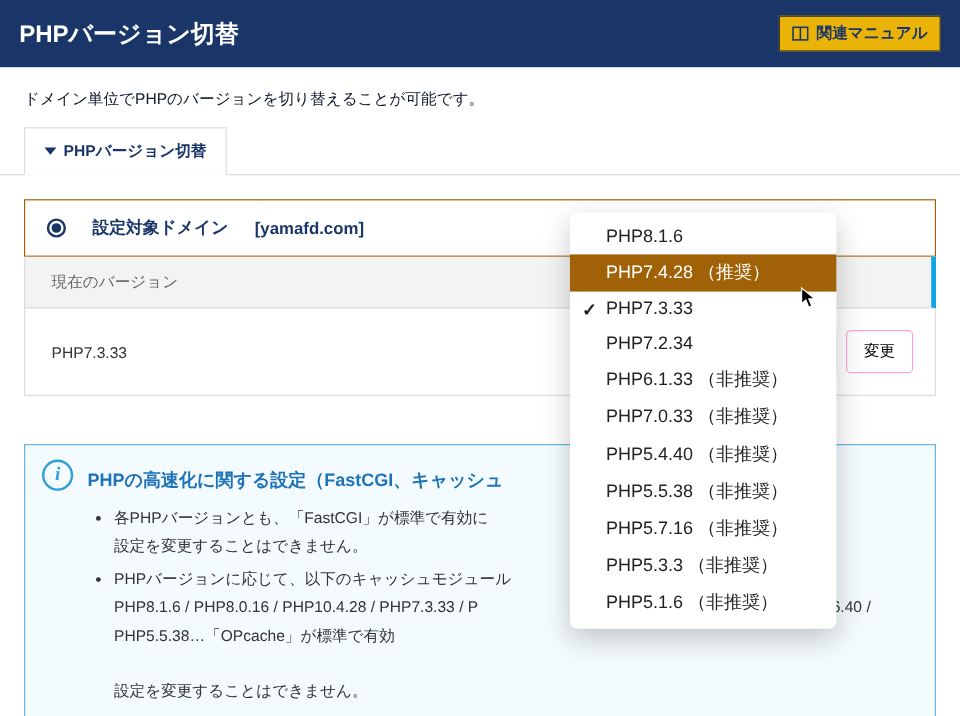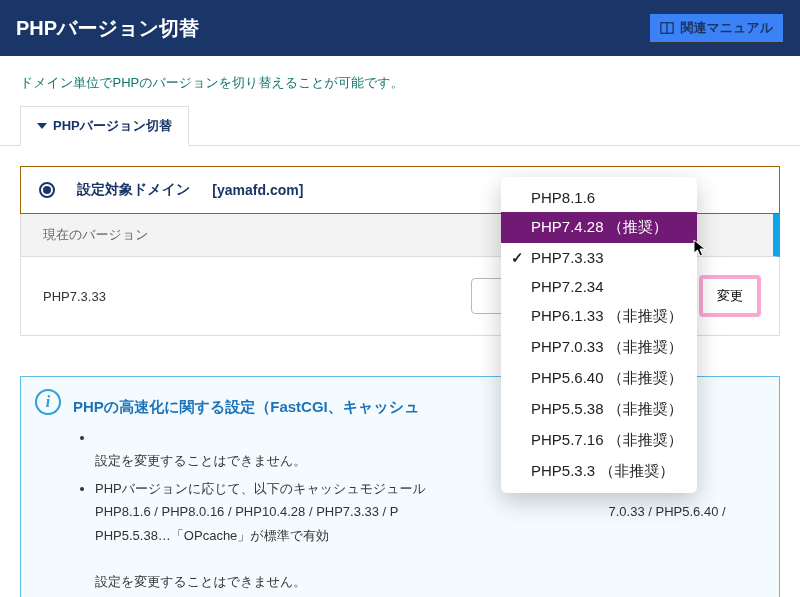--- a/index.html
+++ b/index.html
@@ -14,33 +14,33 @@
   background: #1a3668;
   color: #fff;
   display: flex;
   align-items: center;
   justify-content: space-between;
   padding: 10px 16px;
   height: 56px;
 }
 .header-title { font-size: 20px; font-weight: bold; }
 .manual-btn {
-  background: #3b82f6;
+  background: #eab308;
   border: 1px solid #333;
   color: #1a3668;
   font-size: 13px;
   font-weight: bold;
   padding: 5px 10px;
   display: flex;
   align-items: center;
   gap: 6px;
   cursor: pointer;
 }
 .manual-btn .book-icon { width: 14px; height: 14px; display: inline-block; }
-.intro { padding: 18px 20px 14px; font-size: 13px; color: #0f766e; }
+.intro { padding: 18px 20px 14px; font-size: 13px; color: #0f172a; }
 .tabs { padding: 0 20px; border-bottom: 1px solid #ddd; }
 .tab {
   display: inline-flex;
   align-items: center;
   gap: 6px;
   border: 1px solid #ddd;
   border-bottom: 1px solid #fff;
   background: #fff;
   padding: 10px 16px;
   margin-bottom: -1px;
@@ -66,21 +66,21 @@
   color: #1a3668;
 }
 .radio-outer {
   width: 16px; height: 16px; border-radius: 50%; border: 2px solid #1a3668;
   display: flex; align-items: center; justify-content: center;
 }
 .radio-inner { width: 8px; height: 8px; border-radius: 50%; background: #1a3668; }
 .version-head {
   background: #f3f3f3;
   border-left: 1px solid #ddd;
-  border-right: 7px solid #0ea5e9;
+  border-right: 4px solid #0ea5e9;
   border-bottom: 1px solid #ddd;
   padding: 12px 10px 12px 22px;
   font-size: 13px;
   color: #666;
 }
 .version-row {
   border-left: 1px solid #ddd;
   border-right: 1px solid #ddd;
   border-bottom: 1px solid #ddd;
   padding: 18px 18px 18px 22px;
@@ -92,46 +92,46 @@
 .version-current { font-size: 13px; }
 .right-controls { display: flex; align-items: center; gap: 8px; }
 .select-box {
   border: 1px solid #bbb;
   border-radius: 4px;
   width: 220px;
   height: 36px;
   background: #fff;
 }
 .change-btn {
-  border: 4px solid #f9a8d4;
+  border: 1px solid #f9a8d4;
   border-radius: 4px;
   background: #fff;
   padding: 8px 14px;
   font-size: 13px;
   cursor: pointer;
 }
 .dropdown-menu {
   position: absolute;
   top: -80px;
   right: 82px;
-  width: 196px;
+  width: 222px;
   background: #fff;
   border-radius: 6px;
   box-shadow: 0 8px 24px rgba(0,0,0,0.22);
   padding: 6px 0;
   z-index: 10;
 }
 .dropdown-item {
   padding: 6px 12px 6px 30px;
   font-size: 15px;
   color: #222;
   cursor: pointer;
   position: relative;
 }
-.dropdown-item.highlight { background: #701a75; color: #fff; }
+.dropdown-item.highlight { background: #a16207; color: #fff; }
 .dropdown-item.checked::before {
   content: "✓";
   position: absolute;
   left: 10px;
   font-weight: bold;
 }
 .cursor-ptr {
   position: absolute;
   left: 192px; top: 62px;
   z-index: 11;
@@ -208,36 +208,37 @@
         <svg width="14" height="18" viewBox="0 0 14 18">
             <path d="M1 1 L1 14 L4.5 11 L7 17 L9.5 16 L7 10 L12 10 Z" fill="#000" stroke="#fff" stroke-width="1"></path>
           </svg>
       </span>
     <div class="dropdown-item">PHP8.1.6</div>
         <div class="dropdown-item highlight">PHP7.4.28 （推奨）</div>
         <div class="dropdown-item checked">PHP7.3.33</div>
         <div class="dropdown-item">PHP7.2.34</div>
         <div class="dropdown-item">PHP6.1.33 （非推奨）</div>
         <div class="dropdown-item">PHP7.0.33 （非推奨）</div>
-        <div class="dropdown-item">PHP5.6.40 （非推奨）</div>
+        <div class="dropdown-item">PHP5.4.40 （非推奨）</div>
         <div class="dropdown-item">PHP5.5.38 （非推奨）</div>
         <div class="dropdown-item">PHP5.7.16 （非推奨）</div>
         <div class="dropdown-item">PHP5.3.3 （非推奨）</div>
+        <div class="dropdown-item">PHP5.1.6 （非推奨）</div>
       </div>
   </div>
 </div>
 
 <div class="info-box">
   <span class="info-icon">i</span>
   <div class="info-title">
     <span>PHPの高速化に関する設定（FastCGI、キャッシュ</span><span style="visibility:hidden">____________________</span><span>になります。</span>
   </div>
   <ul>
     <li>
-      <br>
+      <span>各PHPバージョンとも、「FastCGI」が標準で有効に</span><br>
       <span>設定を変更することはできません。</span>
     </li>
     <li>
       <span>PHPバージョンに応じて、以下のキャッシュモジュール</span><br>
       <span>PHP8.1.6 / PHP8.0.16 / PHP10.4.28 / PHP7.3.33 / P</span><span style="display:inline-block;width:210px"></span><span>7.0.33 / PHP5.6.40 /</span><br>
       <span>PHP5.5.38…「OPcache」が標準で有効</span><br>
       <br>
       <span>設定を変更することはできません。</span>
     </li>
   </ul>

